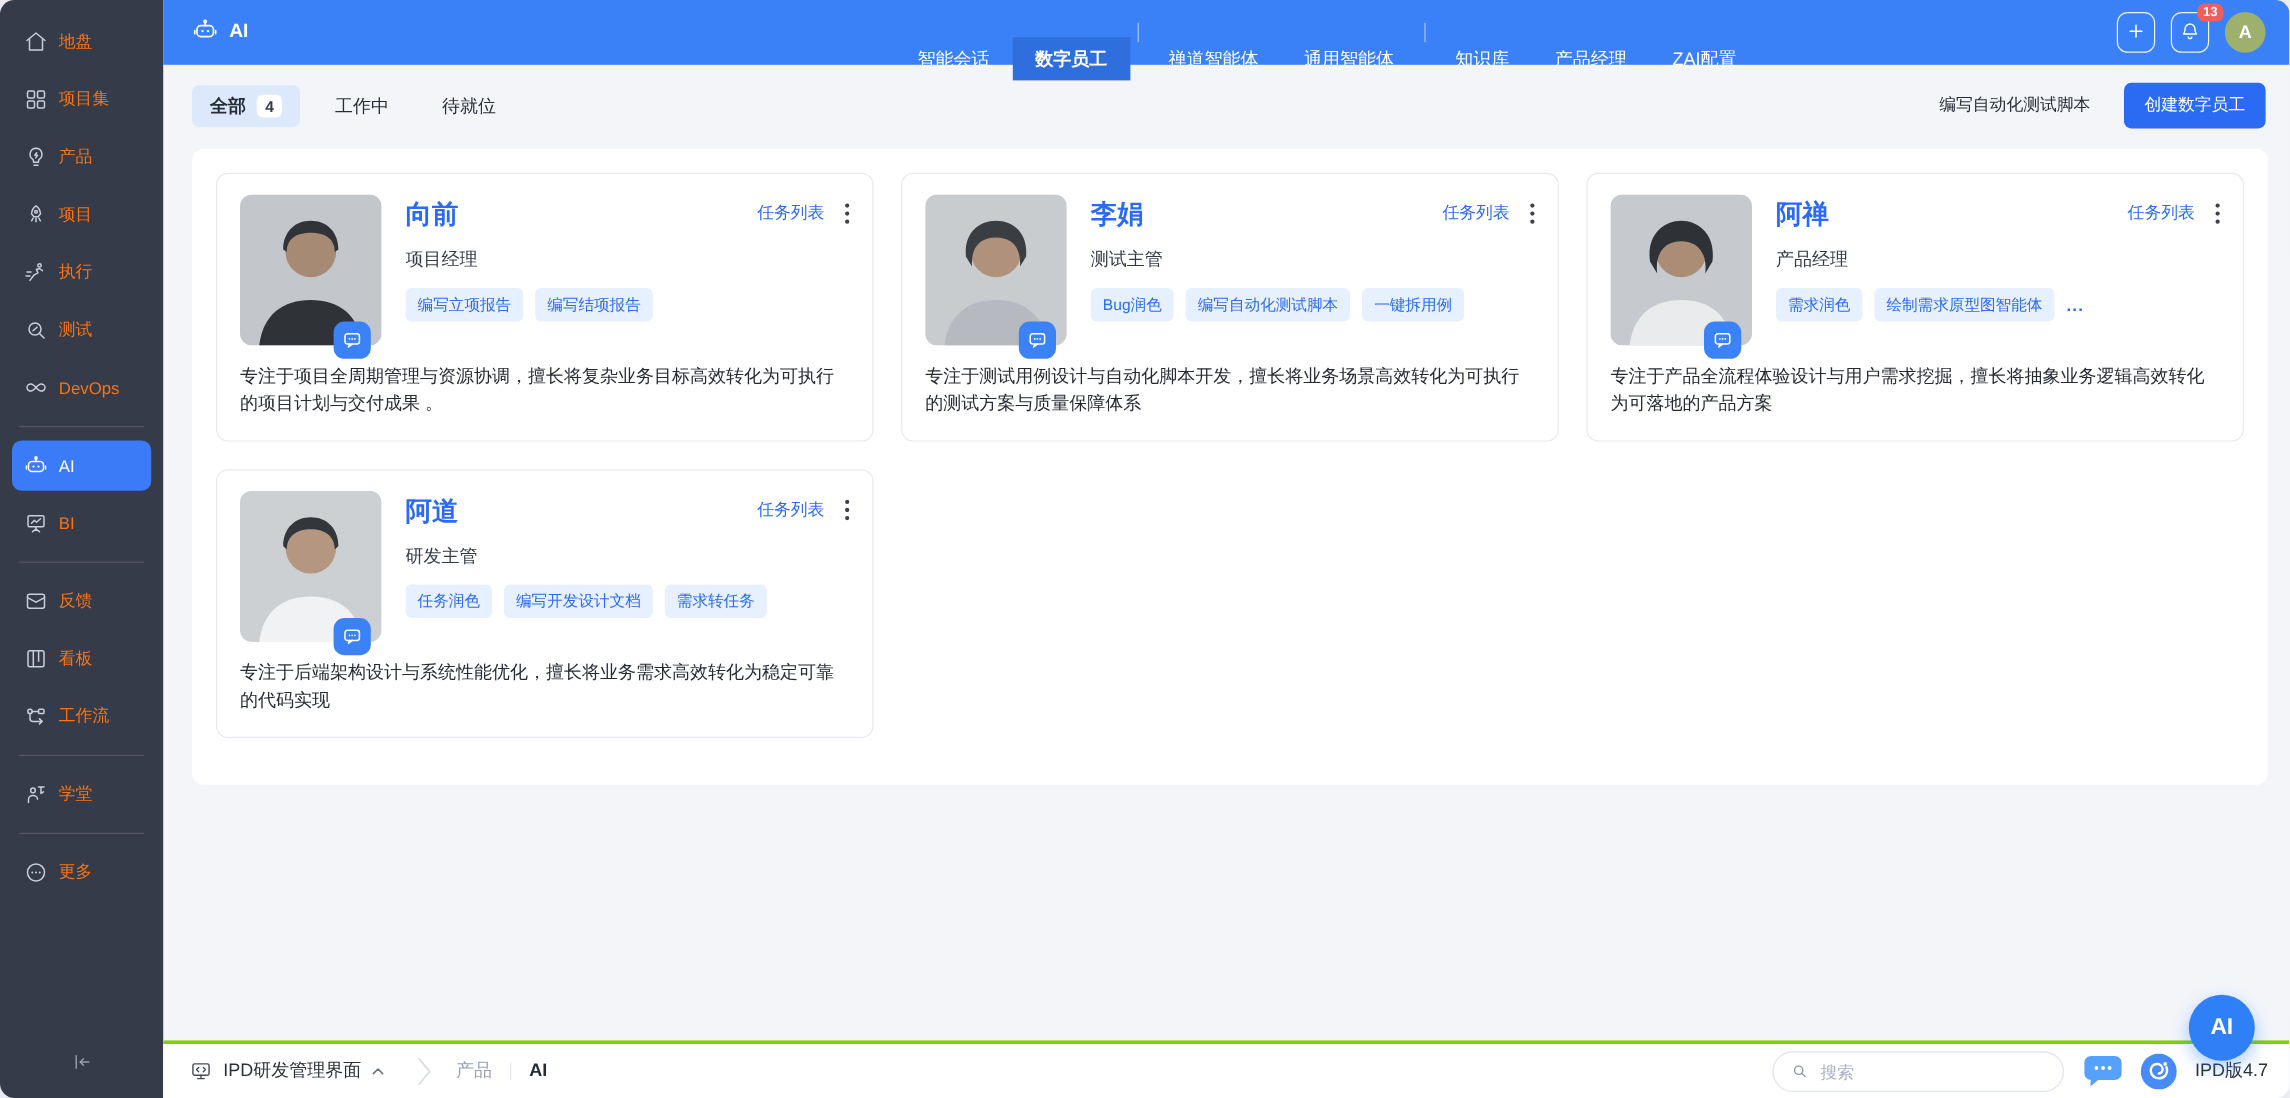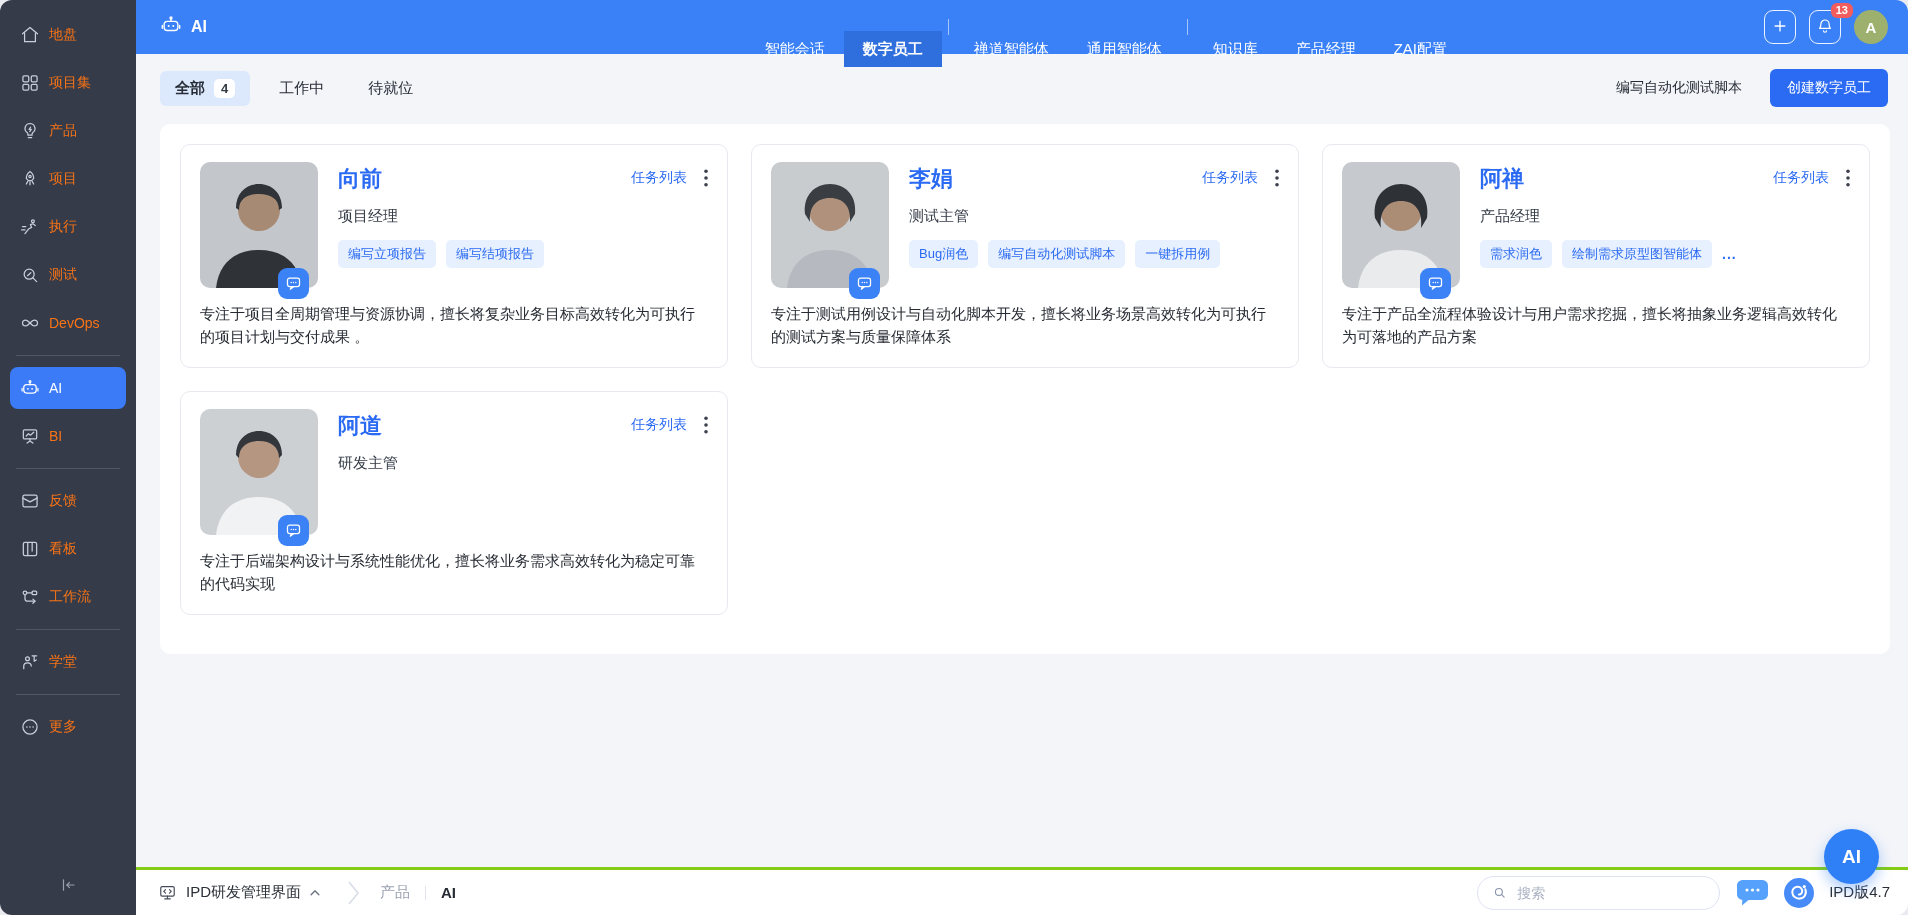--- a/index.html
+++ b/index.html
@@ -450,20 +450,25 @@
                 <a class="task-link">任务列表</a>
                 <span class="kebab">
                     <svg width="4" height="18" viewBox="0 0 4 18" fill="#3c414d">
                       <circle cx="2" cy="2.3" r="1.8"></circle>
                       <circle cx="2" cy="9" r="1.8"></circle>
                       <circle cx="2" cy="15.7" r="1.8"></circle>
                     </svg>
                   </span>
               </div>
               <div class="role">研发主管</div>
+              <div class="tags">
+                <span class="tag">任务润色</span>
+                <span class="tag">编写开发设计文档</span>
+                <span class="tag">需求转任务</span>
+              </div>
             </div>
           </div>
           <p class="desc">专注于后端架构设计与系统性能优化，擅长将业务需求高效转化为稳定可靠的代码实现</p>
         </article>
 
       </div>
     </section>
 
     <footer class="footer">
       <div class="fleft">

